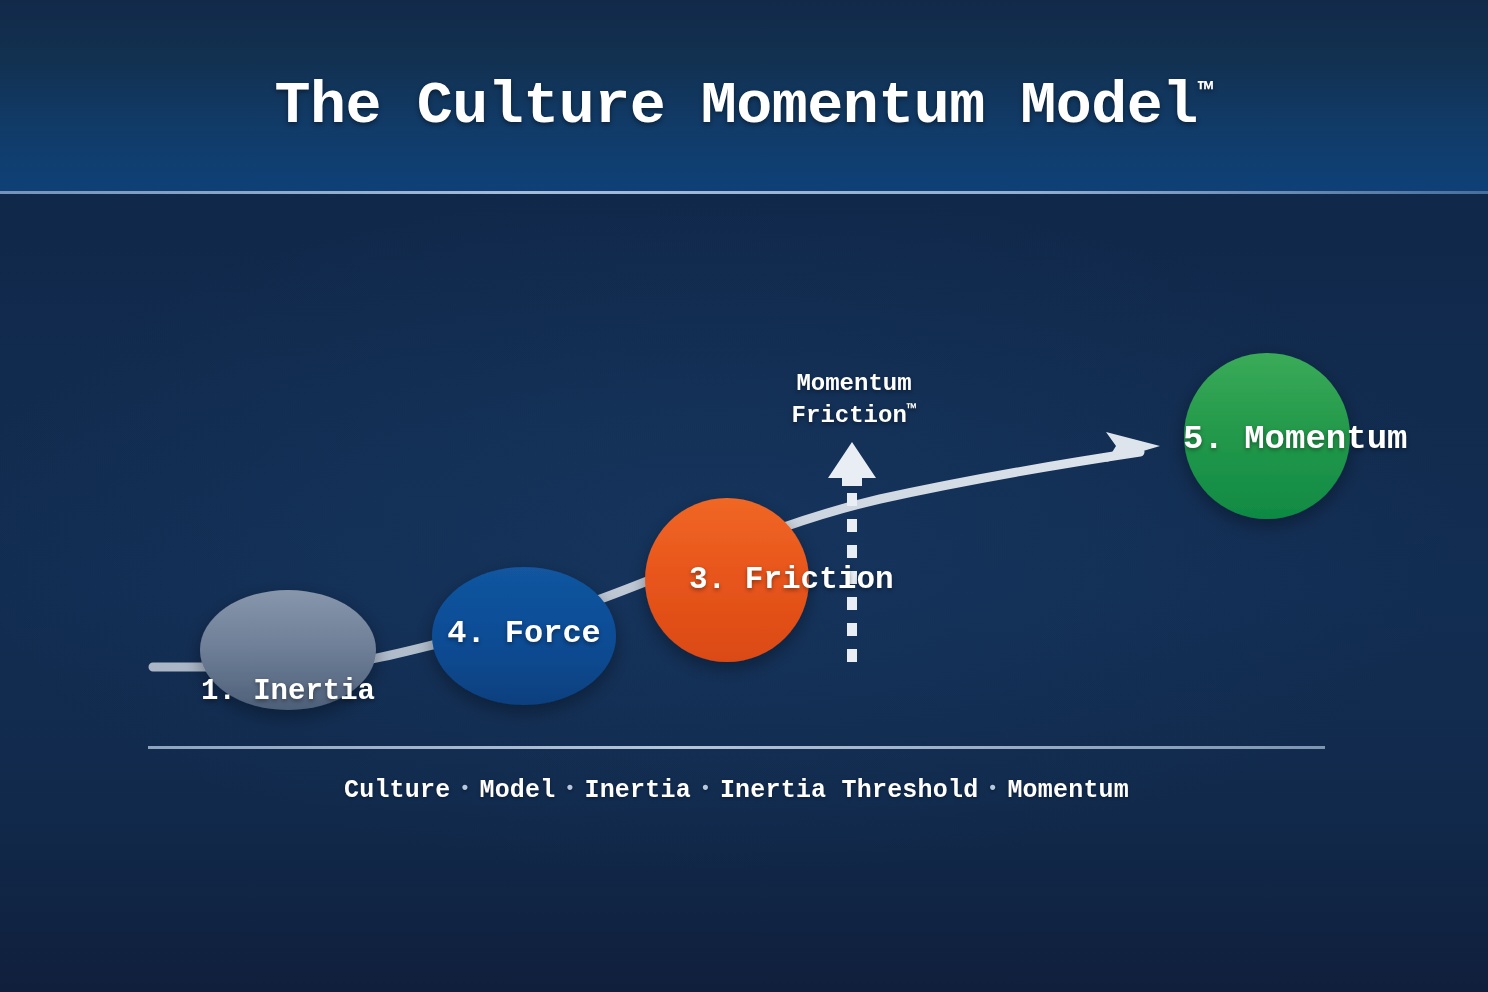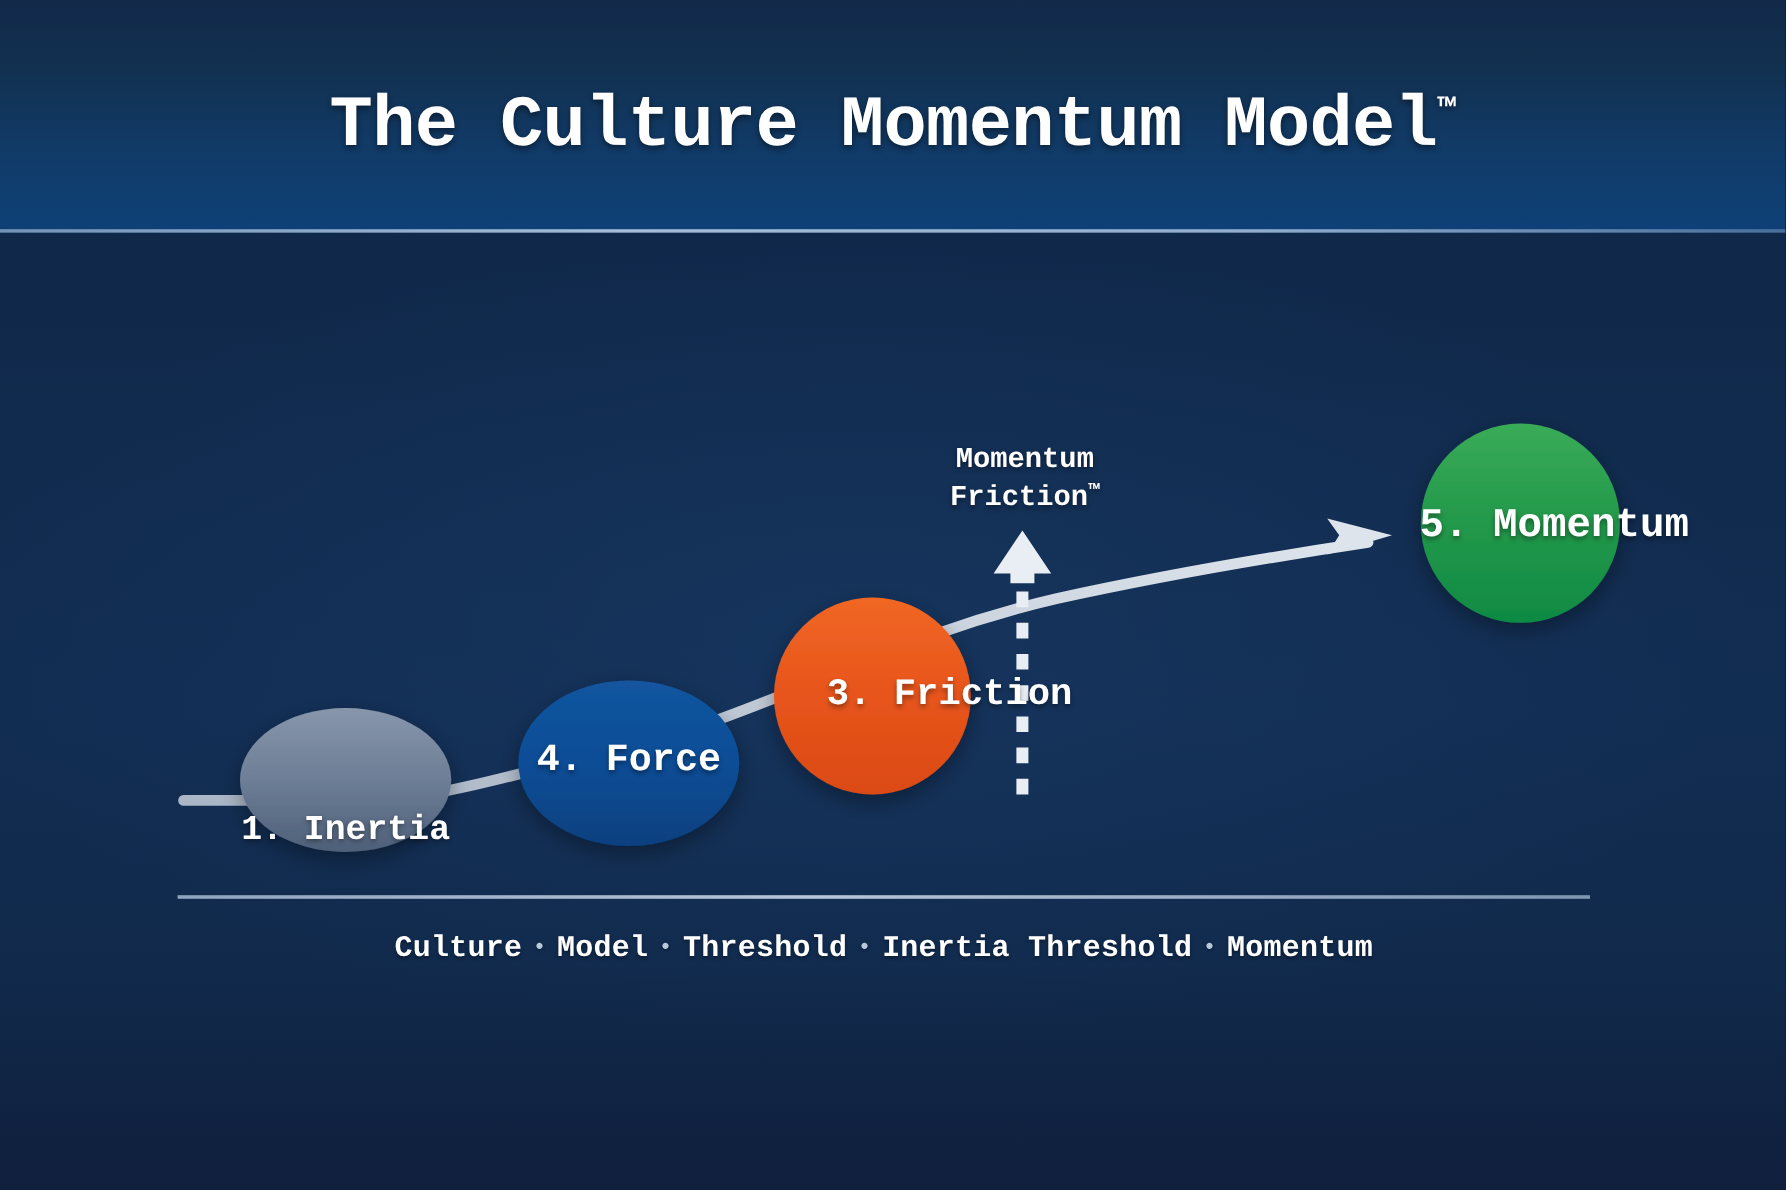--- a/index.html
+++ b/index.html
@@ -225,15 +225,15 @@
   <div class="node-label" id="label-inertia">1. Inertia</div>
   <div class="node-label" id="label-force">4. Force</div>
   <div class="node-label" id="label-friction">3. Friction</div>
   <div class="node-label" id="label-momentum">5. Momentum</div>
 
   <div id="threshold-label">
     <div>Momentum</div>
     <div><span>Friction</span><span class="tm">™</span></div>
   </div>
 
-  <div id="footer-caption"><span>Culture</span><span class="sep">•</span><span>Model</span><span class="sep">•</span><span>Threshold</span><span class="sep">•</span><span>Inertia Threshold</span><span class="sep">•</span><span>Momentum</span></div>
+  <div id="footer-caption"><span>Culture</span><span class="sep">•</span><span>Model</span><span class="sep">•</span><span>Inertia</span><span class="sep">•</span><span>Inertia Threshold</span><span class="sep">•</span><span>Momentum</span></div>
 
 </div>
 
 </body></html>

